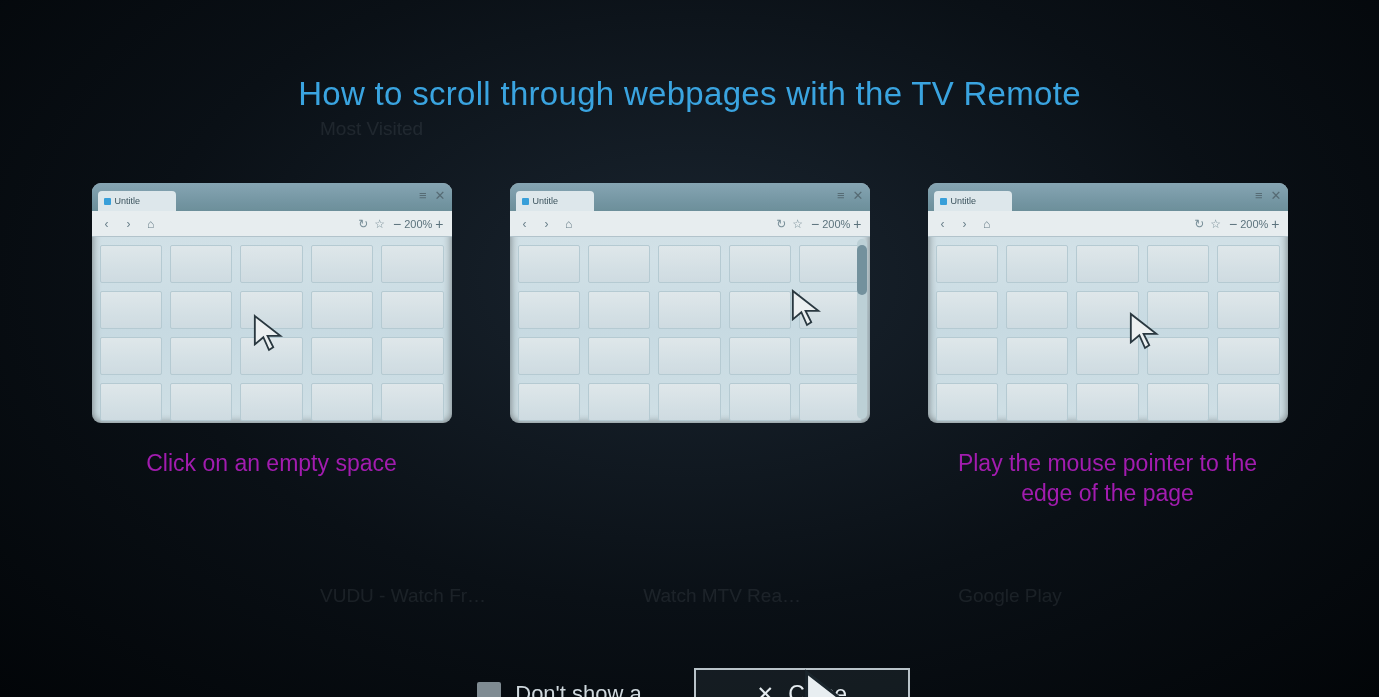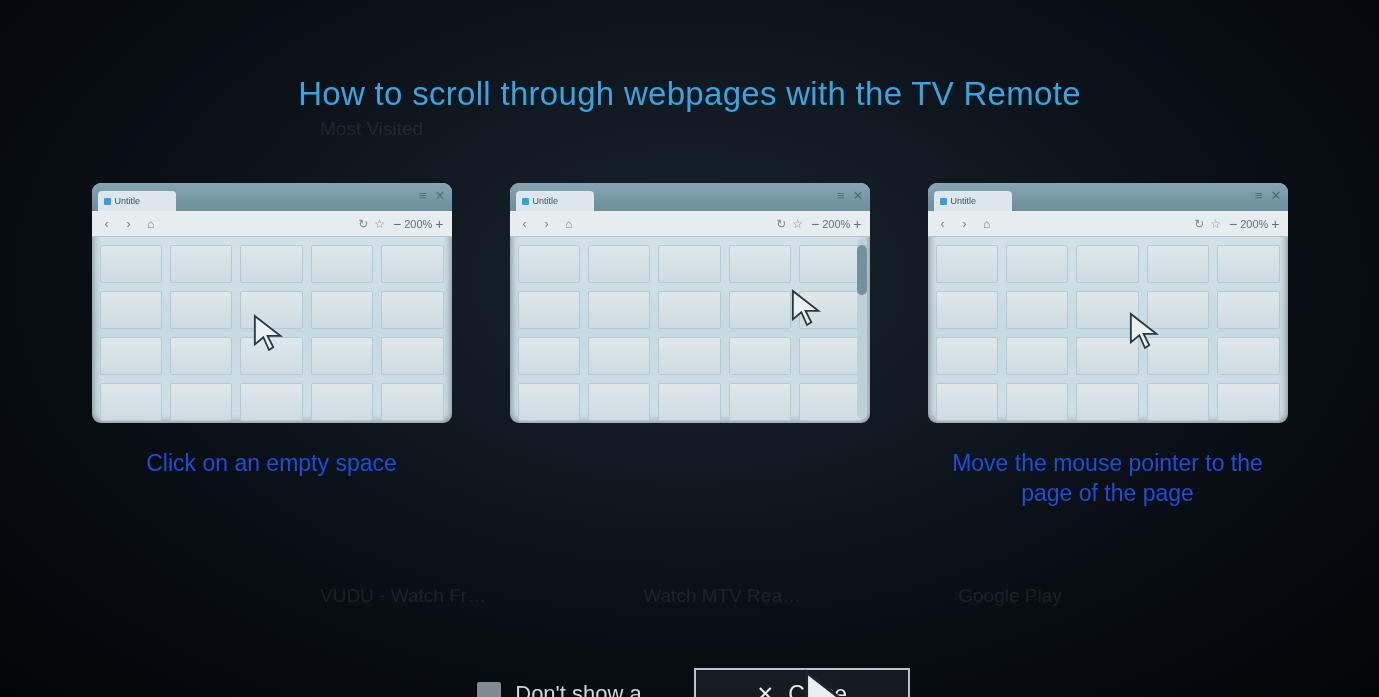--- a/index.html
+++ b/index.html
@@ -126,21 +126,21 @@
   .cursor{
     position:absolute;
     width:34px; height:40px;
     pointer-events:none;
   }
   .cursor svg{width:100%;height:100%;}
   .caption{
     margin-top: 26px;
     font-size: 23px;
     font-weight: 400;
-    color:#1d4ed8;
+    color:#a21caf;
     text-align:center;
     line-height:1.3;
     max-width:340px;
   }
   
   .bottom{
     position:absolute;
     left:0; right:0;
     bottom:22px;
     display:flex;
@@ -390,21 +390,21 @@
             <div class="tile"></div>
             <div class="tile"></div>
             <div class="tile"></div>
         </div>
         <div class="cursor" style="left:200px; top:128px;">
           <svg viewBox="0 0 24 28">
               <path d="M2 2 L2 22 L8 17 L12 26 L15 24 L11 16 L20 16 Z" fill="#f3f7f8" stroke="#2b3a42" stroke-width="1.3"></path>
             </svg>
         </div>
       </div>
-      <div class="caption">Move the mouse pointer to the page of the page</div>
+      <div class="caption">Play the mouse pointer to the edge of the page</div>
     </div>
   </div>
 
   <div class="bottom">
     <label class="checkbox-row">
       <span class="checkbox-box"></span>
       <span>Don't show a…</span>
     </label>
     <div class="close-btn">
       <span class="x-icon">✕</span>

